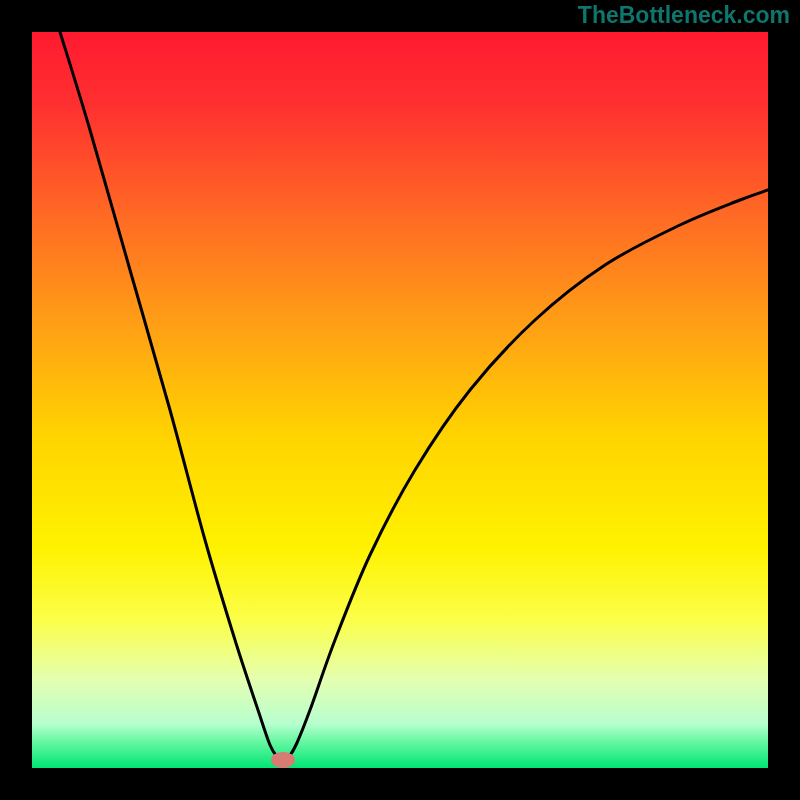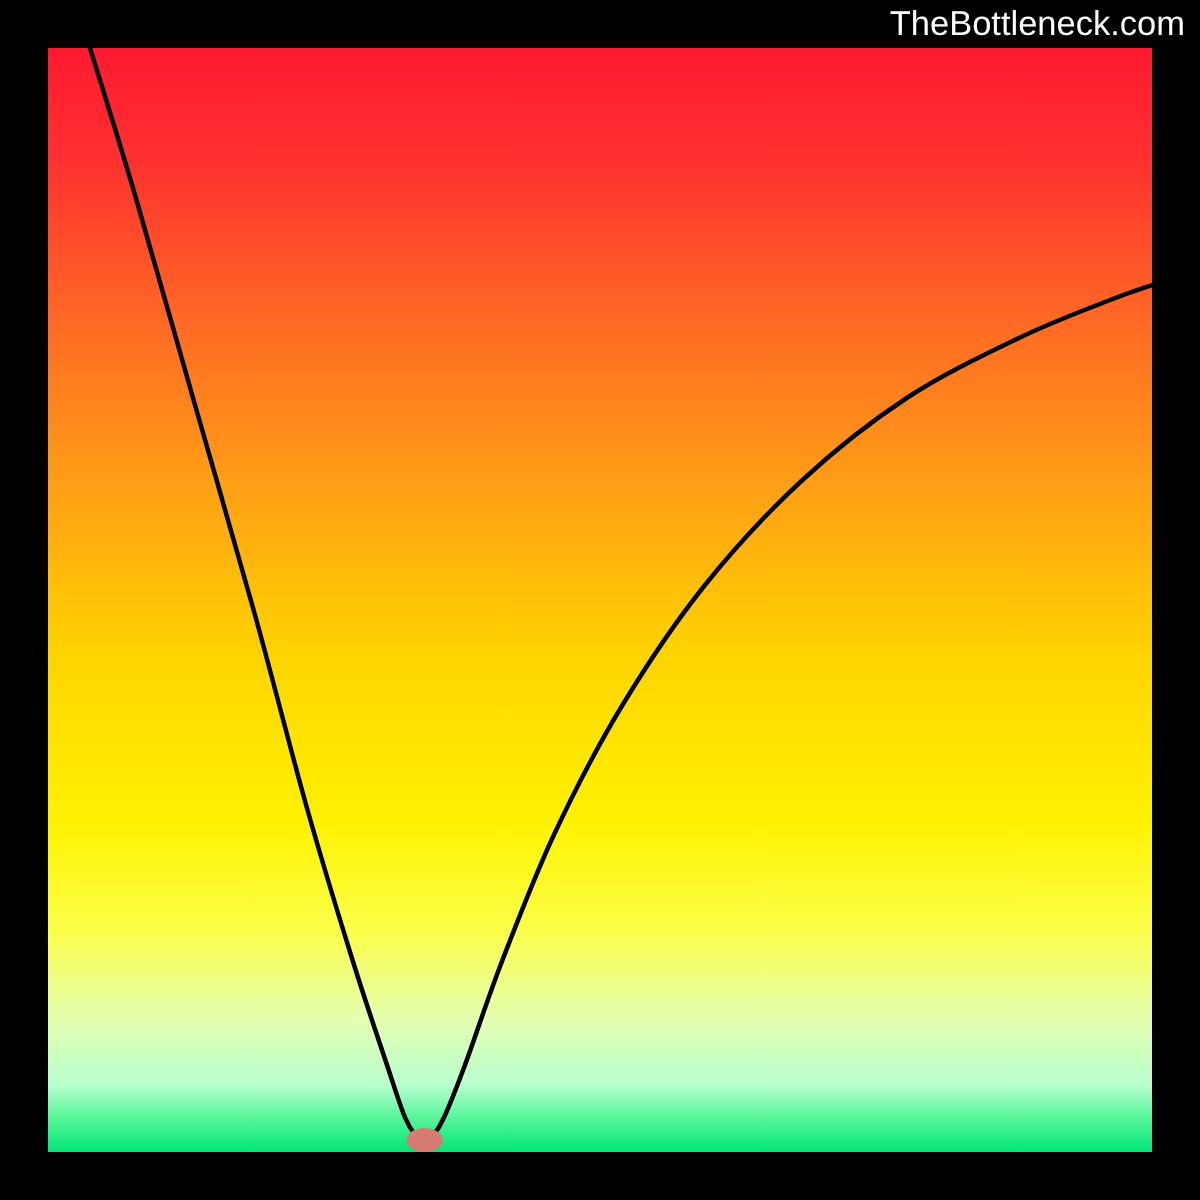--- a/index.html
+++ b/index.html
@@ -16,23 +16,23 @@
     top: 0;
     left: 0;
     width: 800px;
     height: 800px;
     background: #000;
   }
   .watermark {
     position: absolute;
     top: 2px;
     right: 10px;
-    color: #ffffff;
+    color: #0f766e;
     font-size: 23px;
-    font-weight: 400;
+    font-weight: 700;
     letter-spacing: 0px;
     user-select: none;
   }
   svg {
     position: absolute;
     top: 0;
     left: 0;
   }
 </style>
 </head>

